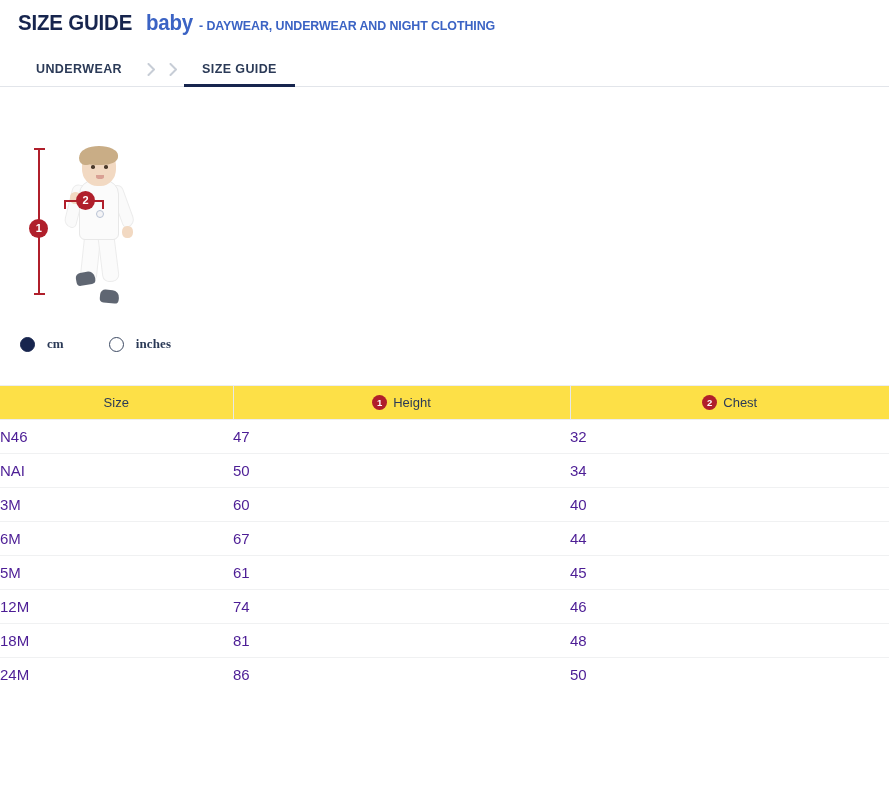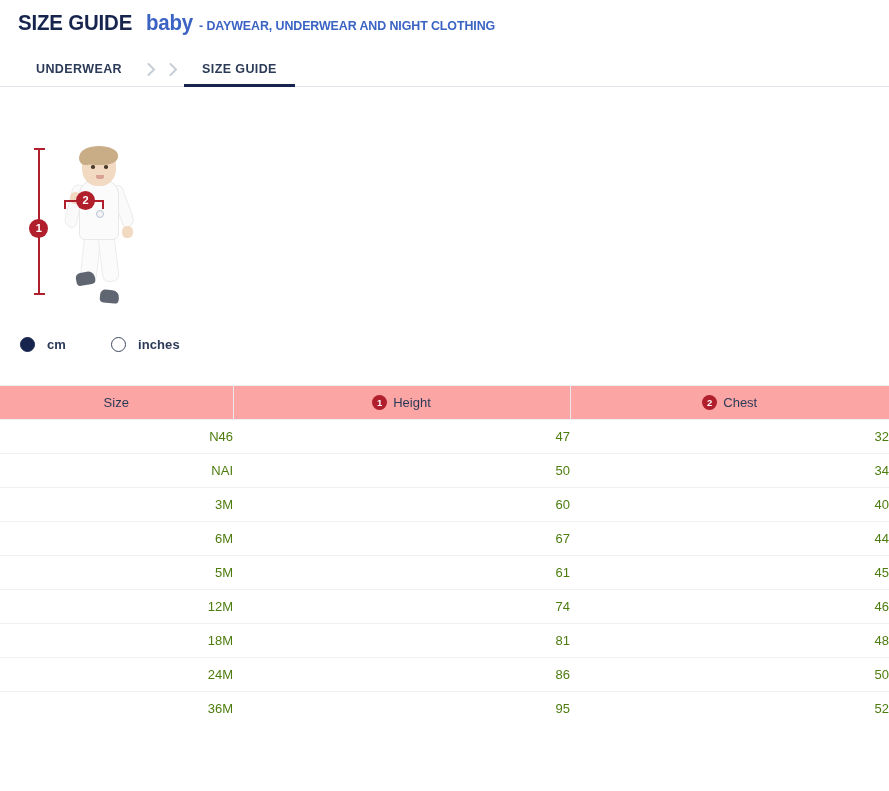--- a/index.html
+++ b/index.html
@@ -315,31 +315,32 @@
     flex: none;
   }
   .radio.on { background: #17254e; border: 1px solid #17254e; }
   .radio.off { background: #ffffff; border: 1.6px solid #3d4a63; }
   .unit-label {
     margin-left: 12px;
     font-size: 13px;
     font-weight: bold;
     color: #2b3a57;
     letter-spacing: 0.1px;
+    font-family: Liberation Serif, serif;
   }
 
   
   .size-table {
     margin-top: 30px;
     width: 889px;
     border-collapse: collapse;
     table-layout: fixed;
   }
   .size-table th {
-    background: #fca5a5;
+    background: #fde047;
     font-size: 13px;
     font-weight: normal;
     color: #2b3a57;
     height: 33px;
     border-left: 1px solid #e6e8ea;
     border-top: 1px solid #eceef0;
     border-bottom: 1px solid #eceef0;
     text-align: center;
     padding: 0;
   }
@@ -359,23 +360,23 @@
     font-size: 9.5px;
     font-weight: bold;
     display: flex;
     align-items: center;
     justify-content: center;
     line-height: 1;
     flex: none;
   }
   .size-table td {
     height: 33px;
-    font-size: 13px;
-    color: #4d7c0f;
-    text-align: right;
+    font-size: 15px;
+    color: #4c1d95;
+    text-align: left;
     border-bottom: 1px solid #f0f1f2;
     padding: 0;
   }
   .size-table tbody tr:last-child td { border-bottom: none; }
   .col-size  { width: 233px; }
   .col-height{ width: 337px; }
   .col-chest { width: 319px; }
 </style>
 </head>
 <body>
@@ -514,19 +515,14 @@
     <tr>
       <td>18M</td>
       <td>81</td>
       <td>48</td>
     </tr>
     <tr>
       <td>24M</td>
       <td>86</td>
       <td>50</td>
     </tr>
-    <tr>
-      <td>36M</td>
-      <td>95</td>
-      <td>52</td>
-    </tr>
   </tbody>
 </table>
 
 </body></html>

